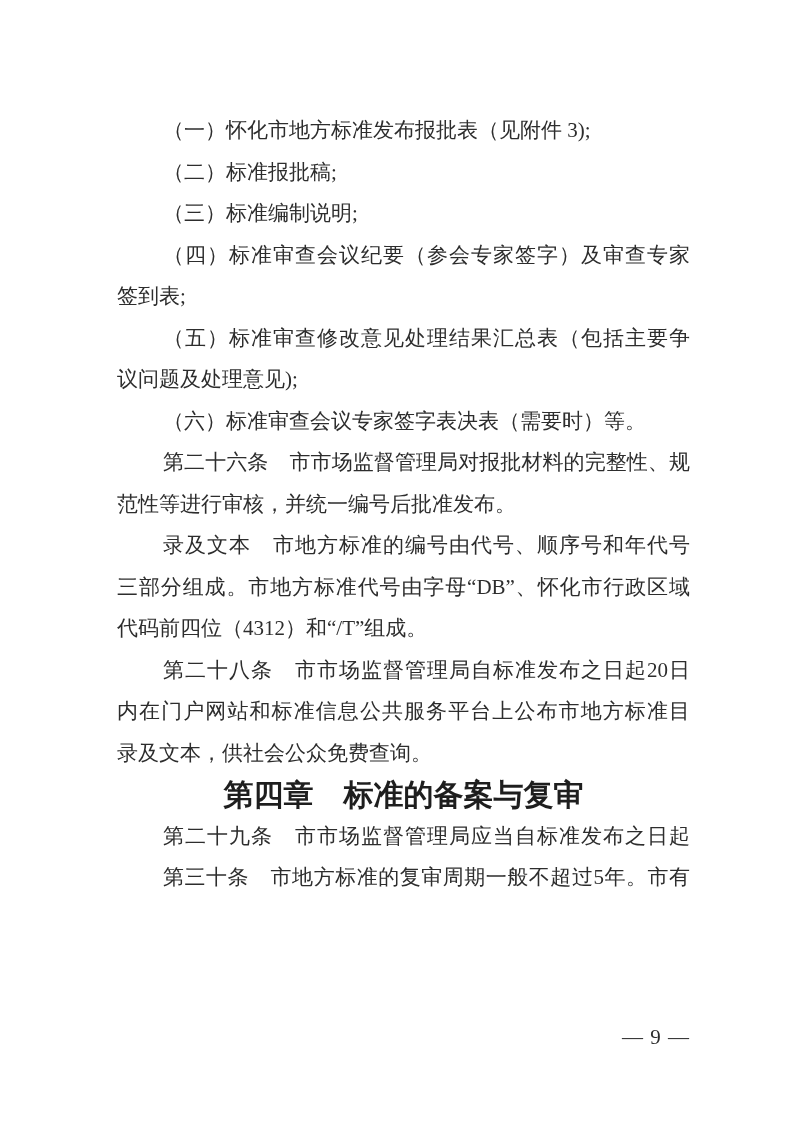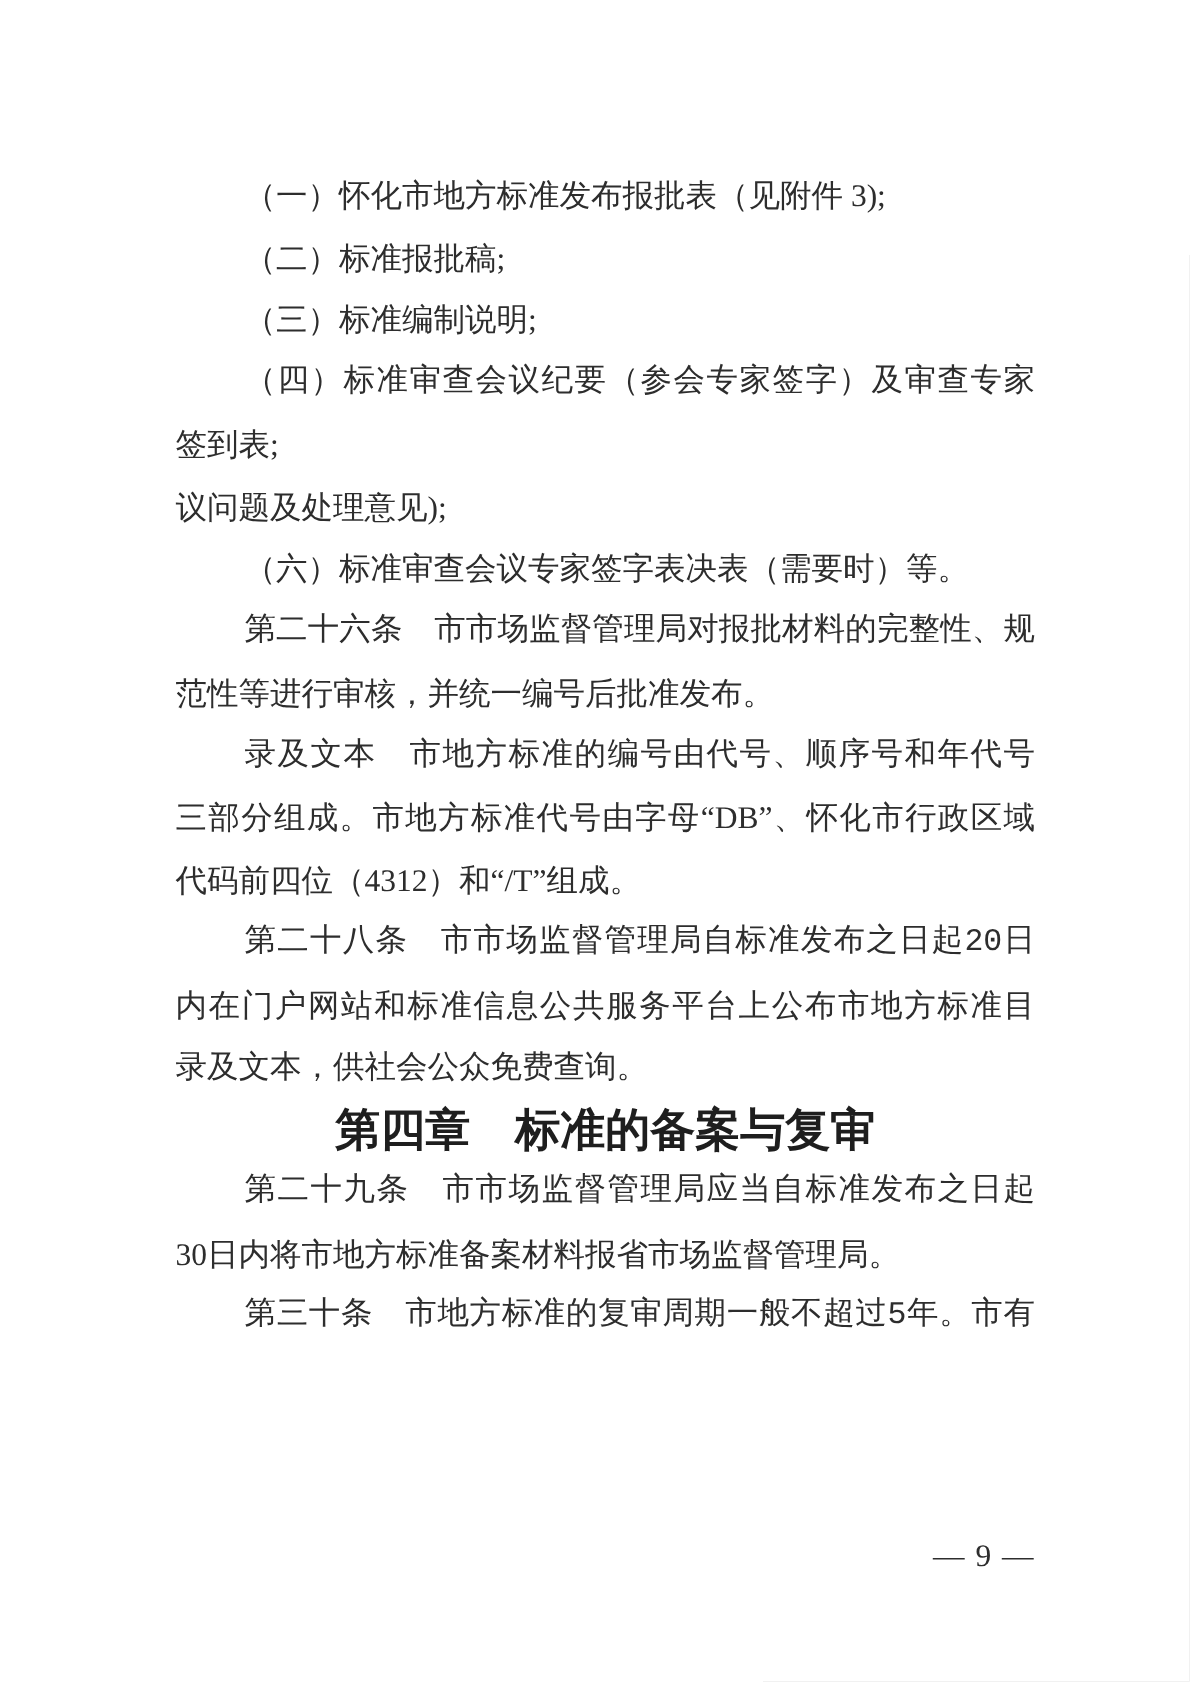--- a/index.html
+++ b/index.html
@@ -35,21 +35,20 @@
     padding-left: 46px;
   }
   .line.full {
     white-space: normal;
     text-align: justify;
     text-align-last: justify;
   }
   .line.indent.full {
     padding-left: 0;
     text-indent: 46px;
-    font-family: Liberation Mono, monospace;
   }
   .line.heading {
     font-family: "Liberation Sans", "DejaVu Sans", sans-serif;
     font-weight: bold;
     font-size: 30px;
     color: #1e1e1e;
     text-align: center;
     text-align-last: center;
     padding-left: 0;
     white-space: normal;
@@ -68,29 +67,29 @@
 </head>
 <body>
 
 <div class="page">
   <div class="content">
     <div class="line indent">（一）怀化市地方标准发布报批表（见附件 3);</div>
     <div class="line indent">（二）标准报批稿;</div>
     <div class="line indent">（三）标准编制说明;</div>
     <div class="line indent full">（四）标准审查会议纪要（参会专家签字）及审查专家</div>
     <div class="line">签到表;</div>
+    <div class="line indent full">（五）标准审查修改意见处理结果汇总表（包括主要争</div>
     <div class="line">议问题及处理意见);</div>
     <div class="line indent">（六）标准审查会议专家签字表决表（需要时）等。</div>
     <div class="line indent full">第二十六条　市市场监督管理局对报批材料的完整性、规</div>
     <div class="line">范性等进行审核，并统一编号后批准发布。</div>
     <div class="line indent full">录及文本　市地方标准的编号由代号、顺序号和年代号</div>
     <div class="line full">三部分组成。市地方标准代号由字母“DB”、怀化市行政区域</div>
     <div class="line">代码前四位（4312）和“/T”组成。</div>
     <div class="line indent full">第二十八条　市市场监督管理局自标准发布之日起20日</div>
     <div class="line full">内在门户网站和标准信息公共服务平台上公布市地方标准目</div>
     <div class="line">录及文本，供社会公众免费查询。</div>
     <div class="line heading">第四章　标准的备案与复审</div>
     <div class="line indent full">第二十九条　市市场监督管理局应当自标准发布之日起</div>
-    <div class="line">30日内将市地方标准备案材料报省市场监督管理局。</div>
     <div class="line indent full">第三十条　市地方标准的复审周期一般不超过5年。市有</div>
   </div>
   <div class="page-number">— 9 —</div>
 </div>
 
 </body></html>

